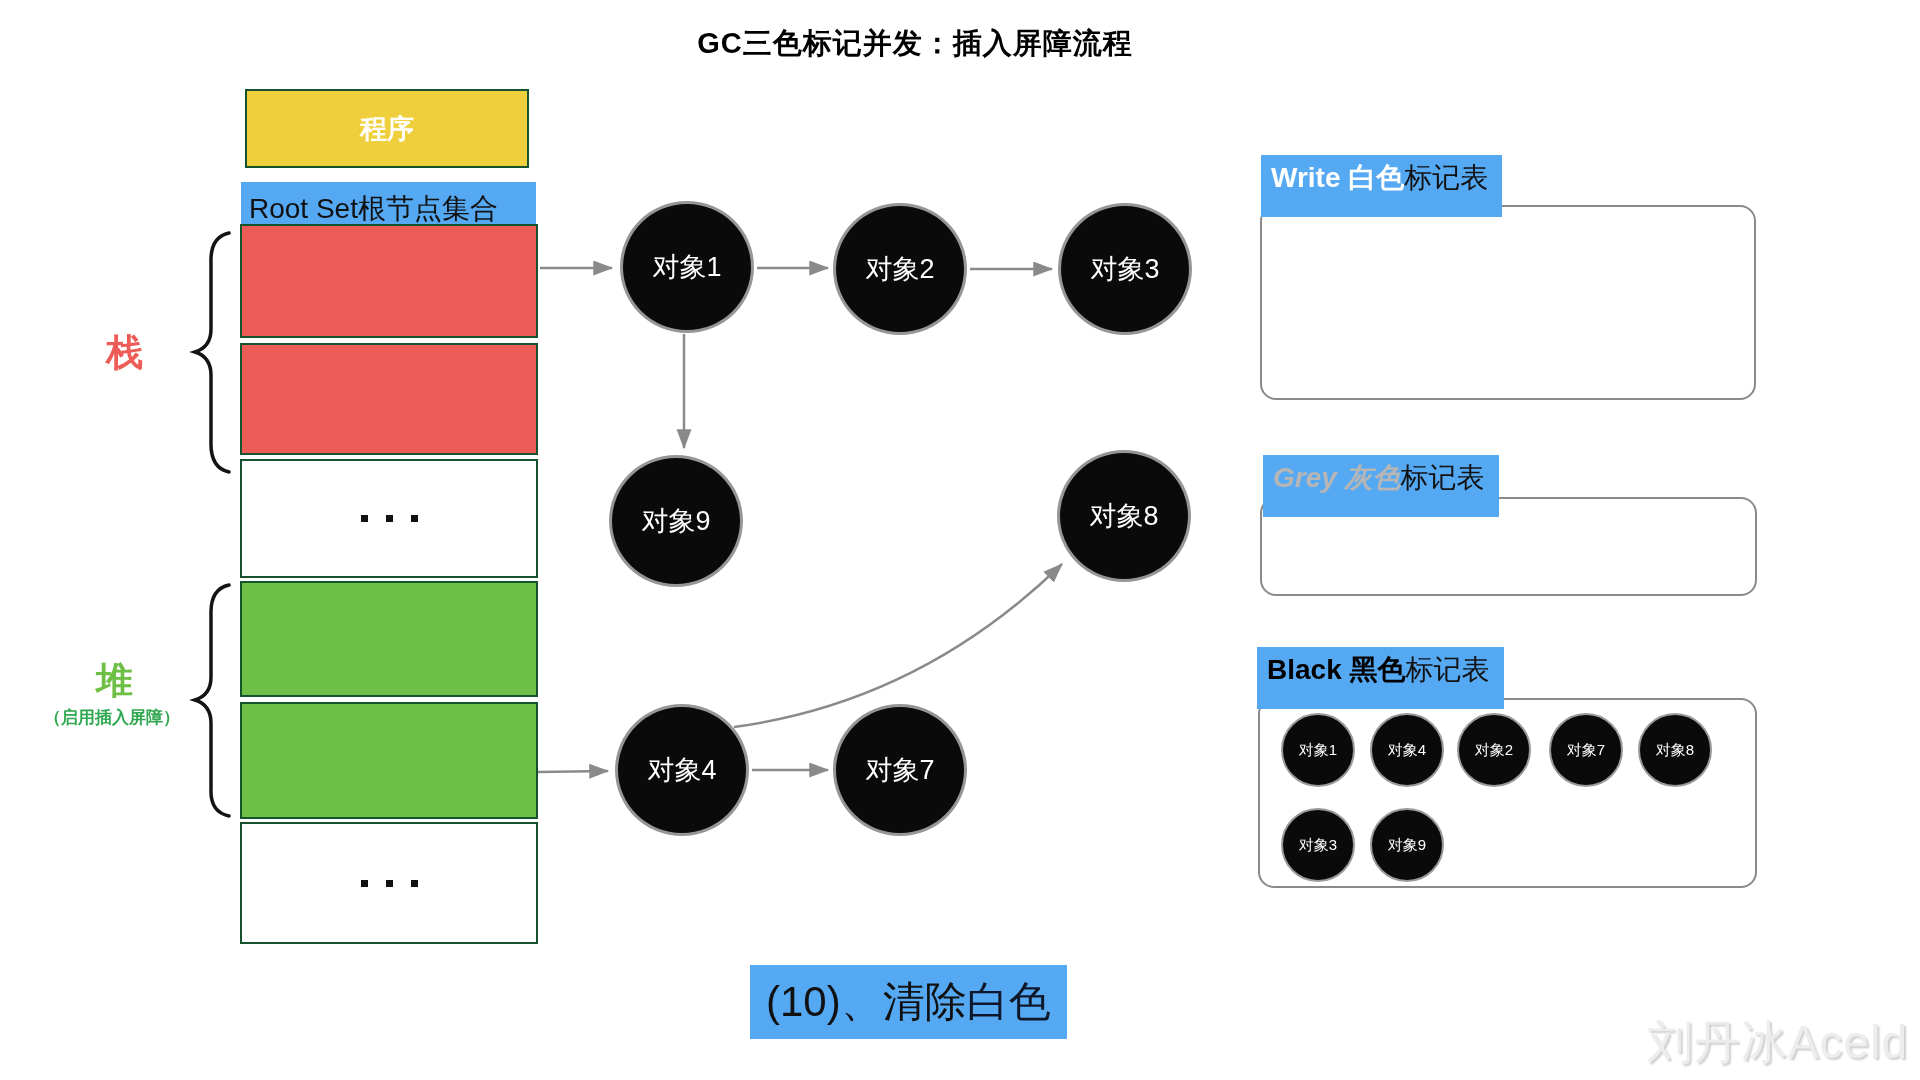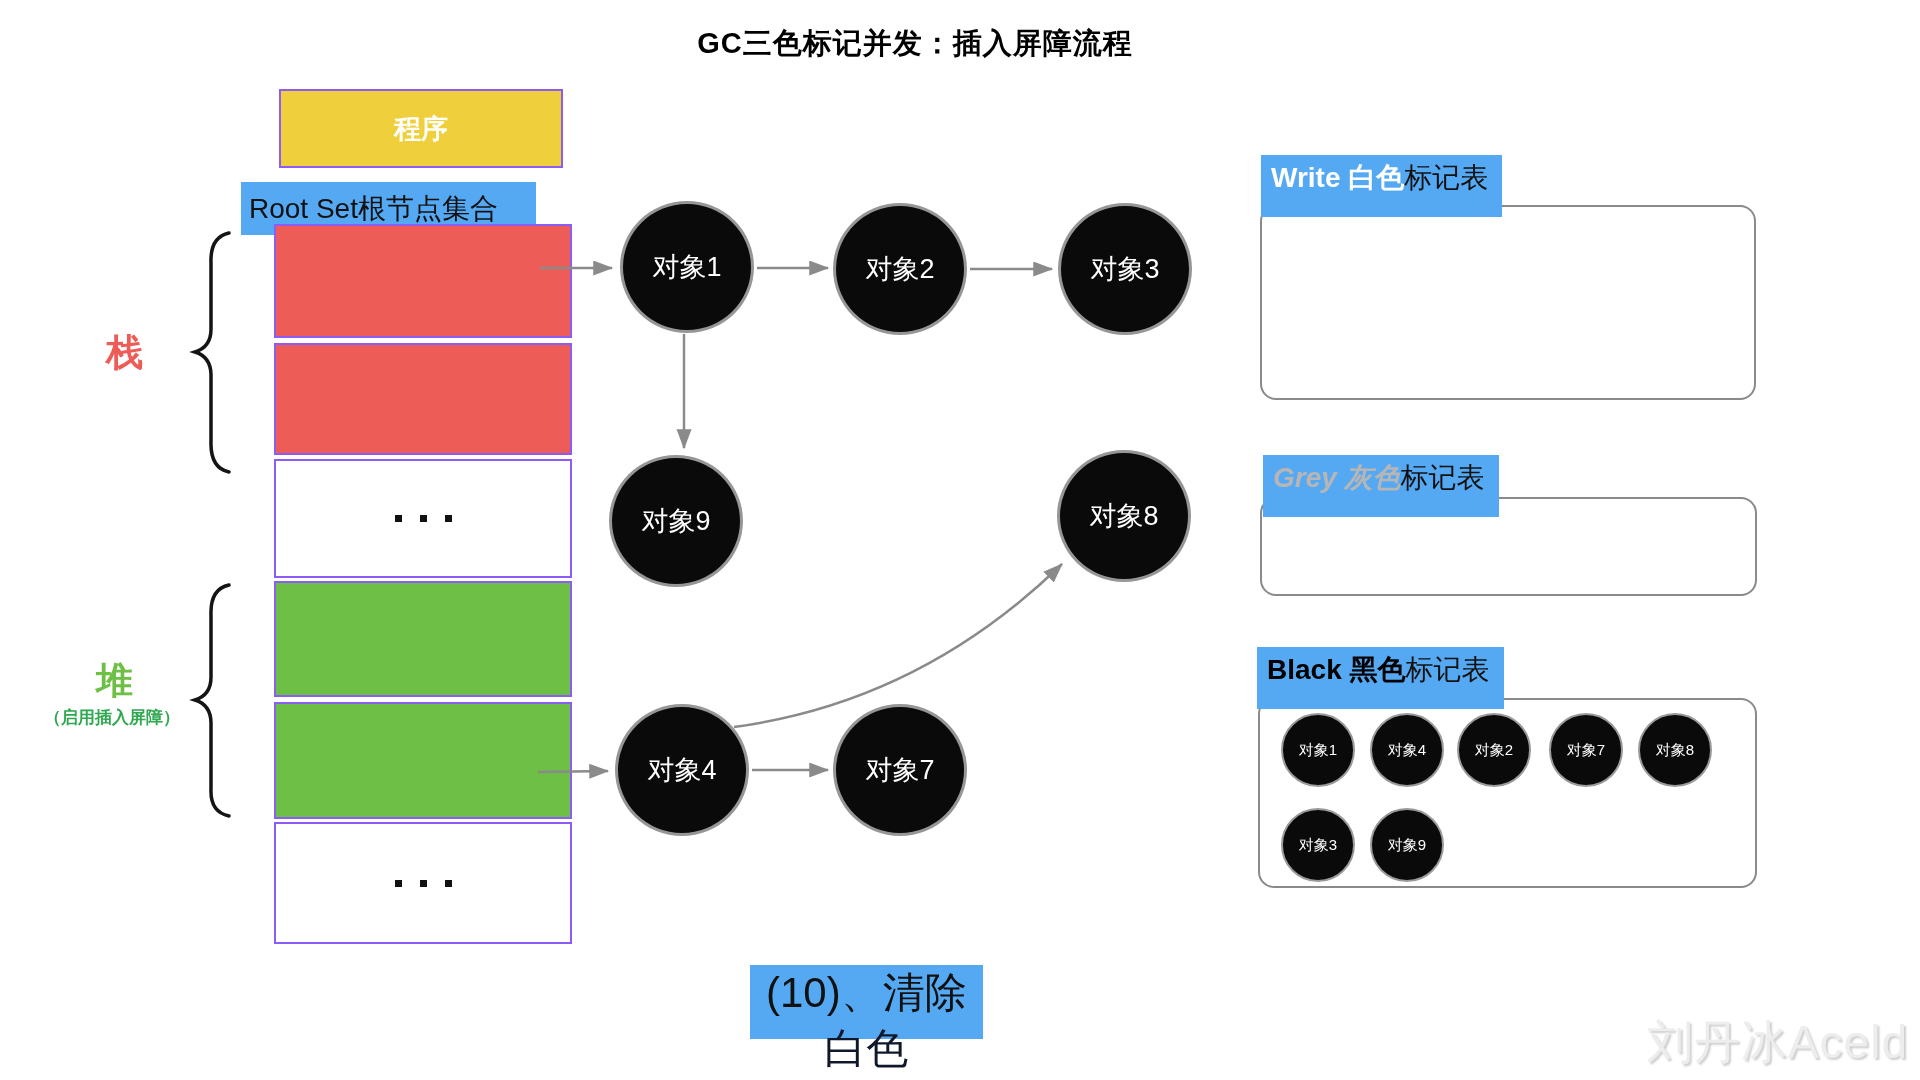--- a/index.html
+++ b/index.html
@@ -4,21 +4,21 @@
 <style>
   html,body{margin:0;padding:0;background:#ffffff;}
   *{box-sizing:border-box;}
   body{font-family:"Liberation Sans","DejaVu Sans",sans-serif;}
   .canvas{position:relative;width:1920px;height:1080px;background:#ffffff;overflow:hidden;}
 
   .title{position:absolute;left:460px;top:24px;width:910px;text-align:center;
          font-size:29px;font-weight:bold;color:#000;letter-spacing:1px;}
 
   
-  .box{position:absolute;border:2px solid #8b5cf6;margin-left:34px;}
+  .box{position:absolute;border:2px solid #14532d;}
   .program{left:245px;top:89px;width:284px;height:79px;background:#EFD03C;
            display:flex;align-items:center;justify-content:center;
            color:#fff;font-size:27px;font-weight:bold;}
   .rootset{left:241px;top:182px;width:295px;height:53px;background:#55A8F2;border:none;
            display:flex;align-items:center;color:#111;font-size:28px;padding-left:8px;}
   .seg{left:240px;width:298px;}
   .seg.red{background:#ED5C57;}
   .seg.green{background:#6DBF45;}
   .seg.white{background:#ffffff;display:flex;align-items:center;justify-content:center;}
   .red1{top:224px;height:114px;}
@@ -71,21 +71,21 @@
   .m0{left:1281px;top:713px;}
   .m1{left:1370px;top:713px;}
   .m2{left:1457px;top:713px;}
   .m3{left:1549px;top:713px;}
   .m4{left:1638px;top:713px;}
   .m5{left:1281px;top:808px;}
   .m6{left:1370px;top:808px;}
 
   
   .caption{position:absolute;left:750px;top:965px;height:74px;background:#55A8F2;
-           display:flex;align-items:center;padding:0 16px;font-size:42px;z-index:3;flex-direction:column;}
+           display:flex;align-items:center;padding:0 16px;font-size:42px;z-index:3;}
   .caption .step{color:#111;}
   .caption .hl{color:#0f172a;font-weight:normal;}
 
   .watermark{position:absolute;right:12px;bottom:6px;font-size:46px;color:#ededed;
              text-shadow:2px 2px 2px #cfcfcf;letter-spacing:1px;}
 
   svg.overlay{position:absolute;left:0;top:0;z-index:1;pointer-events:none;}
 </style>
 </head>
 <body>

